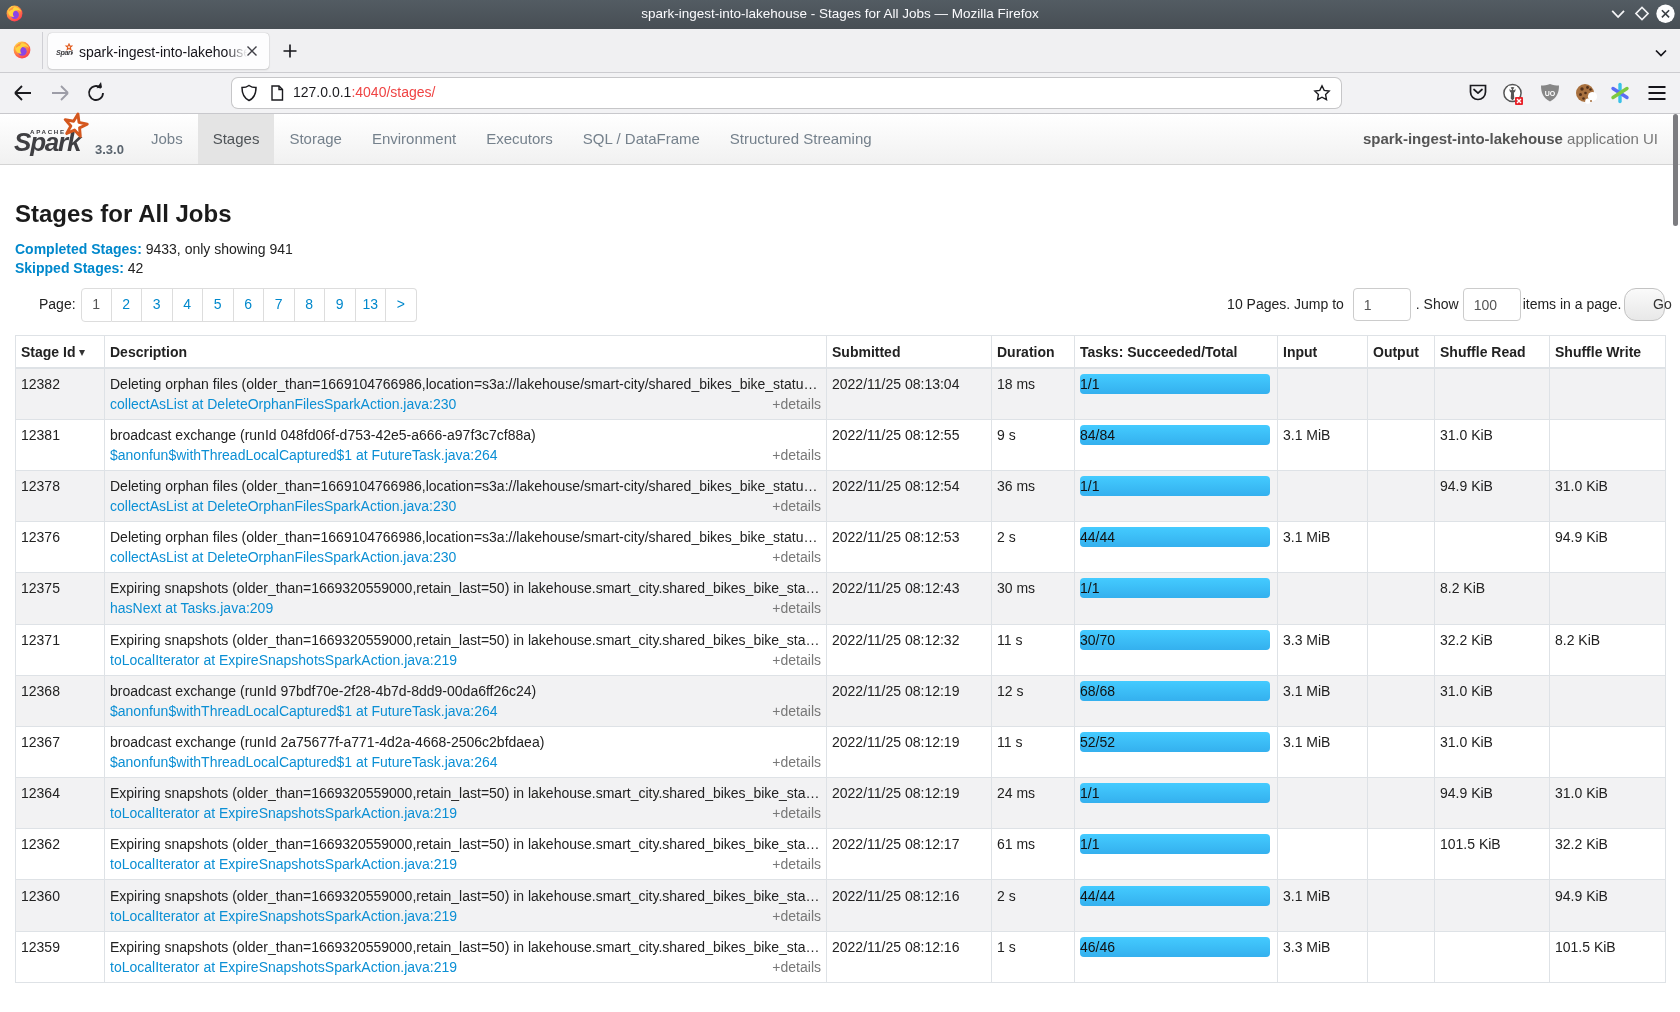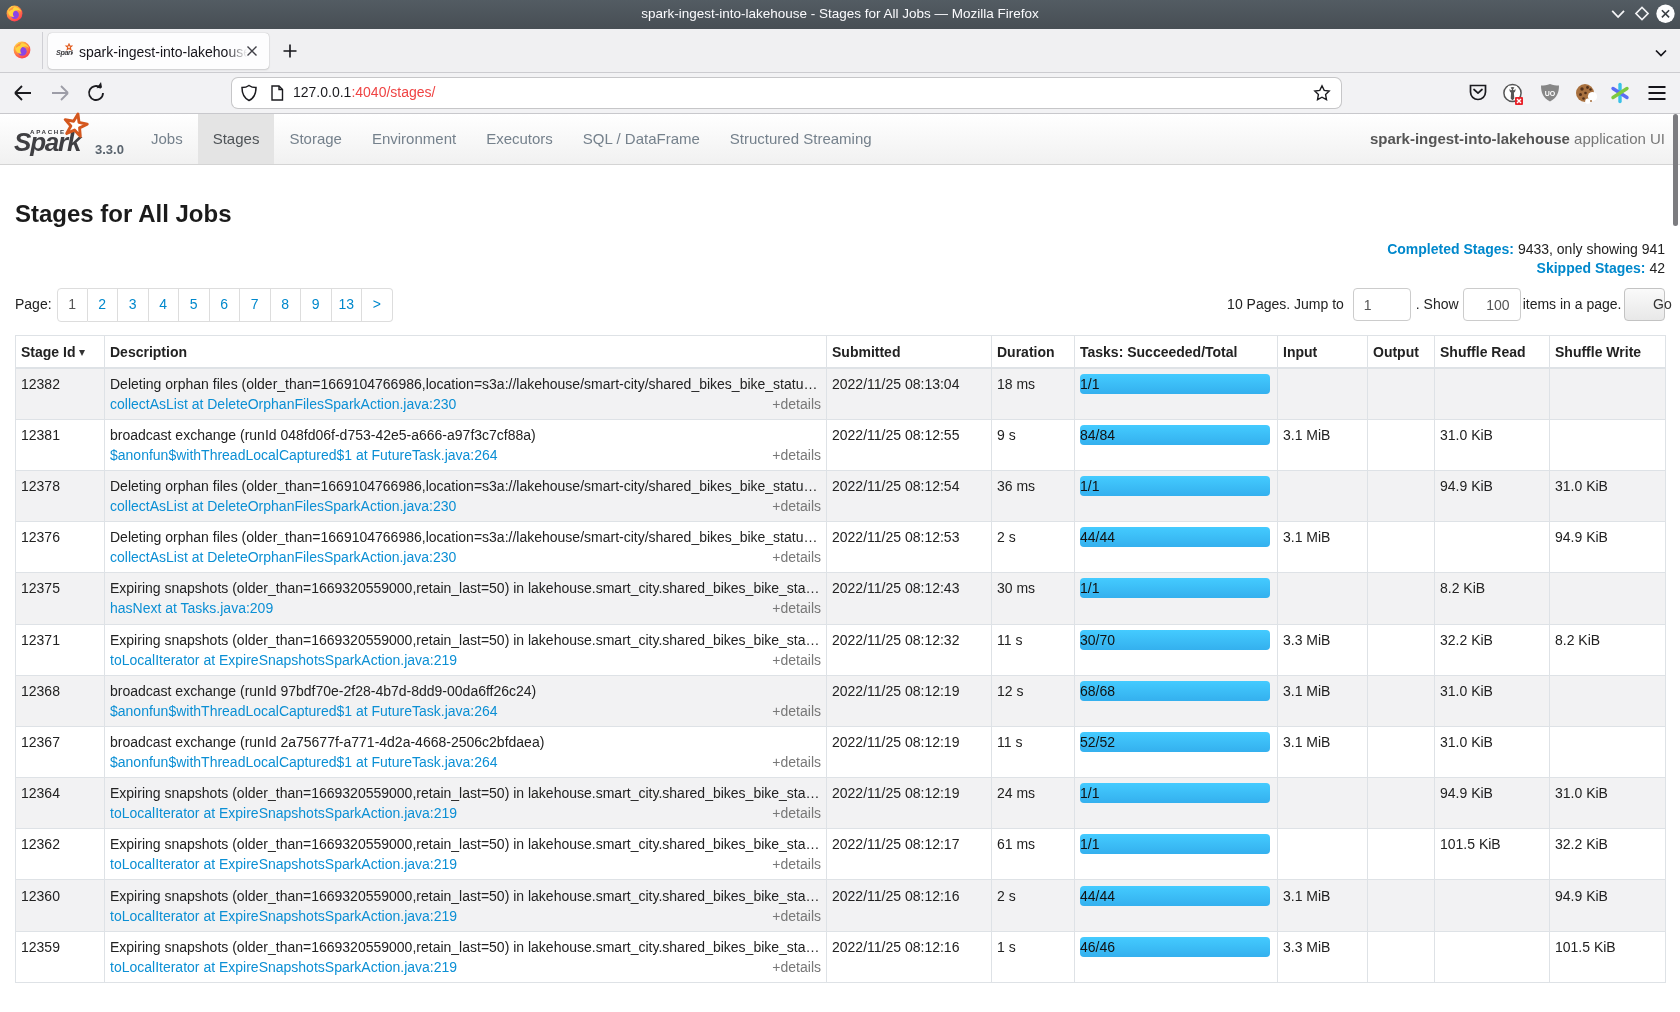--- a/index.html
+++ b/index.html
@@ -29,43 +29,43 @@
 .urlbar { position:absolute; left:232px; top:5px; width:1109px; height:30px; background:#fff; border-radius:6px; box-shadow:0 0 0 1px rgba(0,0,0,.18); }
 .urltext { position:absolute; left:61px; top:6px; font-size:14px; color:#1b1b1f; white-space:nowrap; }
 .urltext .dim { color:#ef4444; }
 
 
 .navbar { position:relative; height:51px; background:linear-gradient(#ffffff,#f1f1f1); border-bottom:1px solid #d4d4d4; }
 .sparklogo { position:absolute; left:14px; top:-2px; }
 .navmenu { position:absolute; left:136px; top:0; height:50px; display:flex; }
 .navmenu a { display:block; line-height:50px; padding:0 15px; font-size:15px; color:#75818c; text-decoration:none; }
 .navmenu a.active { background:#e4e4e4; color:#4e5357; }
-.apptext { position:absolute; right:15px; top:0; line-height:50px; font-size:15px; color:#777; }
+.apptext { position:absolute; right:22px; top:0; line-height:50px; font-size:15px; color:#777; }
 .apptext b { color:#555; }
 
 
 .content { position:relative; padding:0 15px; }
 h3 { font-size:24px; font-weight:700; color:#1b1b1b; line-height:28px; margin-top:35px; }
-.summary { margin-top:11.5px; font-size:14px; line-height:19.7px; color:#222;text-align:right; }
+.summary { margin-top:11.5px; font-size:14px; line-height:19.7px; color:#222; }
 .summary a { color:#0088cc; font-weight:700; text-decoration:none; }
 h4.collapse { margin-top:14.5px; font-size:17.5px; font-weight:700; line-height:21px; color:#0088cc; }
 h4.collapse .arrow { display:inline-block; width:0; height:0; border-left:4.5px solid transparent; border-right:4.5px solid transparent; border-top:5.5px solid #455a64; margin-right:7px; vertical-align:2.5px; }
 
 
-.pagerow { margin-top:9.5px; height:33px; position:relative; font-size:14px; color:#222; }
+.pagerow { margin-top:9.5px; height:33px; position:relative; font-size:14px; color:#222;margin-left:24px; }
 .pagerow .plabel { position:absolute; left:0; top:0; line-height:33px; }
 .pgroup { position:absolute; left:42px; top:0; display:flex; }
 .pgroup a { display:block; width:30.5px; text-align:center; line-height:31.5px; border:1px solid #ddd; border-left:none; font-size:14px; color:#0088cc; text-decoration:none; background:#fff; }
 .pgroup a:first-child { border-left:1px solid #ddd; border-radius:4px 0 0 4px; }
 .pgroup a:last-child { border-radius:0 4px 4px 0; }
 .pgroup a.cur { color:#555; }
 .pform { position:absolute; right:0; top:0; line-height:33px; white-space:nowrap; }
 .pform input { width:58px; height:33px; border:1px solid #ccc; border-radius:4px; font-size:14px; font-family:inherit; color:#555; padding:0 10px; vertical-align:top; }
-.pform .in1 { margin-left:9px; } .pform .dshow { margin-left:5px; } .pform .in2 { margin-left:4px;text-align:right; } .pform .items { margin-left:2px; }
-.pform .go { display:inline-block; vertical-align:top; width:41px; height:33px; line-height:31px; text-align:center; background:linear-gradient(#fafafa,#e8e8e8); border:1px solid #c3c3c3; border-radius:4px; color:#333; margin-left:2.5px;padding-left:28px; }
+.pform .in1 { margin-left:9px; } .pform .dshow { margin-left:5px; } .pform .in2 { margin-left:4px; } .pform .items { margin-left:2px; }
+.pform .go { display:inline-block; vertical-align:top; width:41px; height:33px; line-height:31px; text-align:center; background:linear-gradient(#fafafa,#e8e8e8); border:1px solid #c3c3c3; border-radius:12px; color:#333; margin-left:2.5px;padding-left:28px; }
 
 
 table { border-collapse:collapse; table-layout:fixed; width:1650px; margin-top:14px; font-size:14px; color:#222; }
 th, td { border:1px solid #dee2e6; padding:5.1px 5px; line-height:20px; vertical-align:top; text-align:left; }
 thead th { border-bottom-width:2px; font-weight:700; }
 tbody tr:nth-child(odd) { background:#f2f2f3; }
 td .desc1 { white-space:nowrap; overflow:hidden; text-overflow:ellipsis; }
 td .desc2 { position:relative; }
 td .desc2 a { color:#0b8fd4; text-decoration:none; }
 td .desc2 .det { position:absolute; right:0; top:0; color:#777; }

